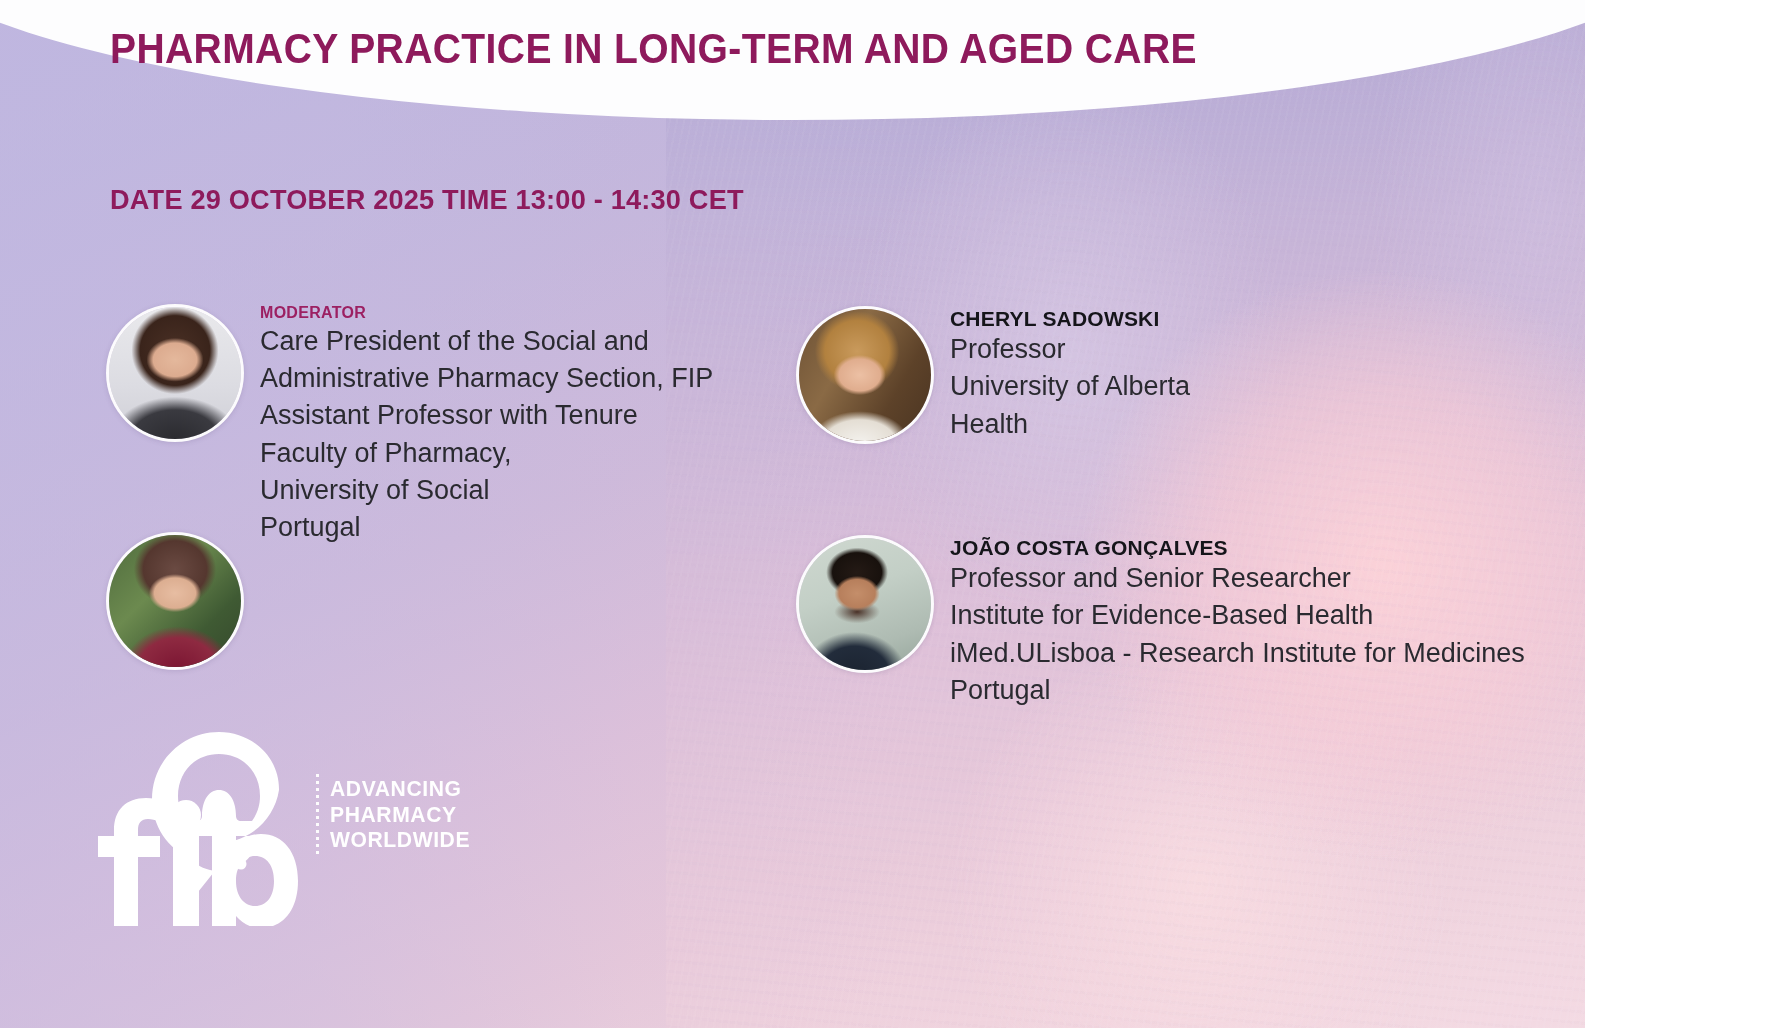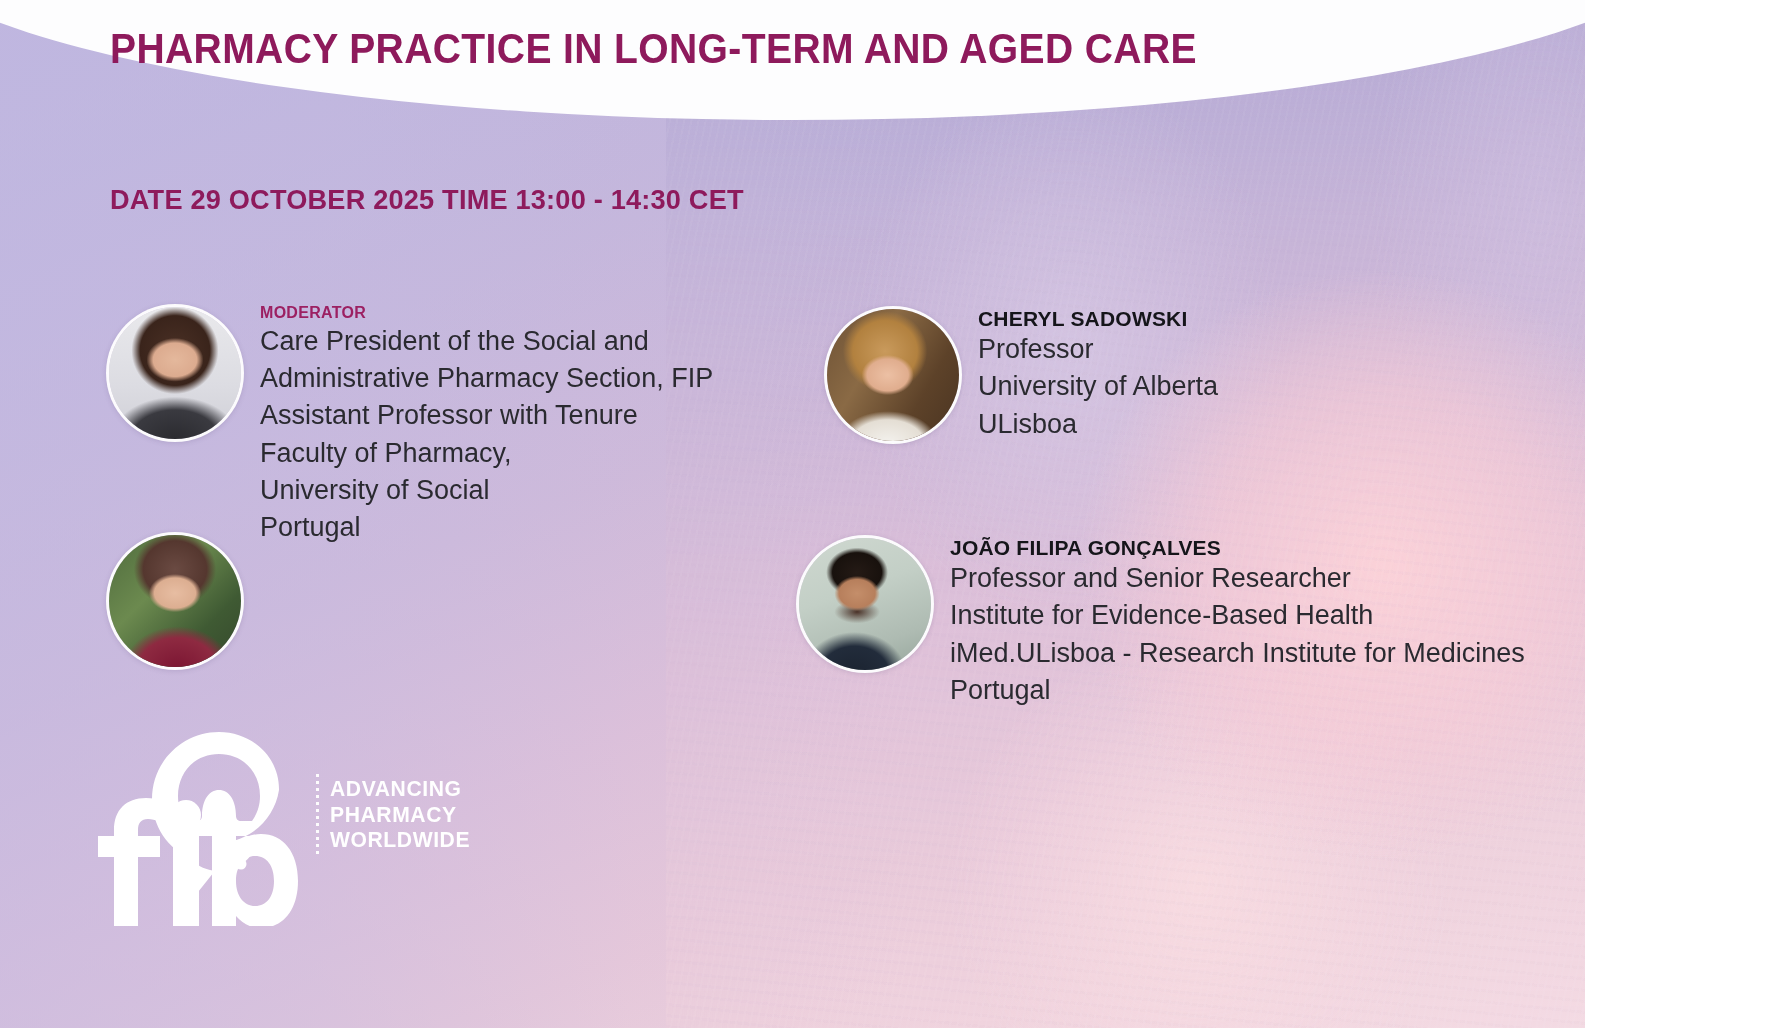--- a/index.html
+++ b/index.html
@@ -188,21 +188,21 @@
     font-size: 27px;
     font-weight: 400;
     color: #2a2a30;
     line-height: 1.38;
     white-space: nowrap;
   }
 
   
   .p-filipa { left: 106px; top: 304px; }
   .p-niamh  { left: 106px; top: 532px; }
-  .p-cheryl { left: 824px; top: 306px; }
+  .p-cheryl { left: 796px; top: 306px; }
   .p-joao   { left: 796px; top: 535px; }
 
   
   .logo {
     position: absolute;
     left: 78px;
     top: 726px;
     width: 350px;
     height: 200px;
   }
@@ -266,30 +266,30 @@
   </div>
 
   <div class="person p-cheryl">
     <div class="avatar av-cheryl">
       <div class="face"></div>
     </div>
     <div class="ptext">
       <div class="pname">CHERYL SADOWSKI</div>
       <div class="pline">Professor</div>
       <div class="pline">University of Alberta</div>
-      <div class="pline">ULisboa</div>
+      <div class="pline">Health</div>
     </div>
   </div>
 
   <div class="person p-joao">
     <div class="avatar av-joao">
       <div class="face"></div>
     </div>
     <div class="ptext">
-      <div class="pname">JOÃO FILIPA GONÇALVES</div>
+      <div class="pname">JOÃO COSTA GONÇALVES</div>
       <div class="pline">Professor and Senior Researcher</div>
       <div class="pline">Institute for Evidence-Based Health</div>
       <div class="pline">iMed.ULisboa - Research Institute for Medicines</div>
       <div class="pline">Portugal</div>
     </div>
   </div>
 
   <div class="logo">
     <svg width="350" height="200" viewBox="0 0 350 200">
 

